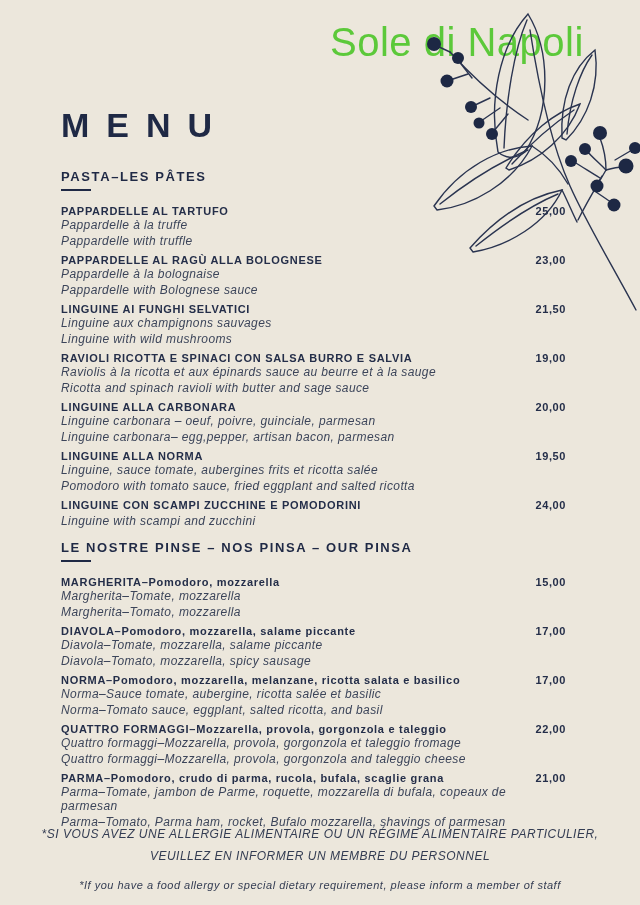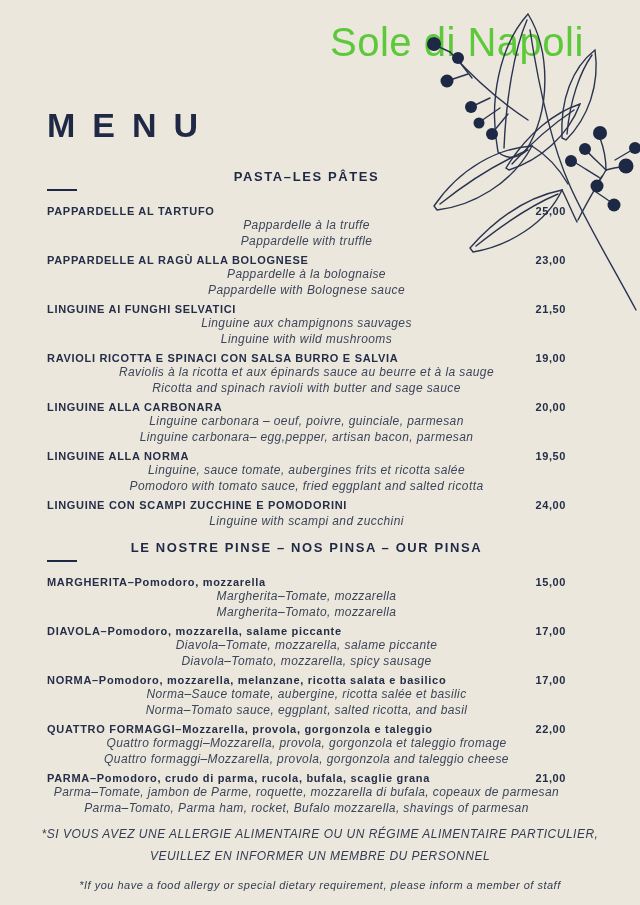--- a/index.html
+++ b/index.html
@@ -19,28 +19,28 @@
     font-size: 40px; font-weight: 400; letter-spacing: 0.5px;
     color: #5cc93a; white-space: nowrap;
   }
 
   
   .plant { position: absolute; top: 0; right: 0; width: 230px; height: 312px; }
   .plant path, .plant line { fill: none; stroke: #2a3450; stroke-width: 1.4; stroke-linecap: round; }
   .plant circle { fill: #1d2844; stroke: none; }
 
   
-  .content { position: absolute; top: 108px; left: 47px; right: 74px; }
+  .content { position: absolute; top: 108px; left: 61px; right: 74px; }
 
   .menu-title {
     font-size: 34px; font-weight: 700; letter-spacing: 17px;
     color: #1f2945; line-height: 1; margin-bottom: 27px;
   }
 
-  .section { margin: 0; text-align: center; }
+  .section { margin: 0; }
   .section-heading {
     font-size: 13px; font-weight: 700; letter-spacing: 1.6px;
     color: #1f2945; margin-bottom: 13px; white-space: nowrap;
   }
   .section-heading::after {
     content: ""; display: block; width: 30px; height: 2px;
     background: #1f2945; margin-top: 5px;
   }
   .section + .section { margin-top: 12px; }
 

